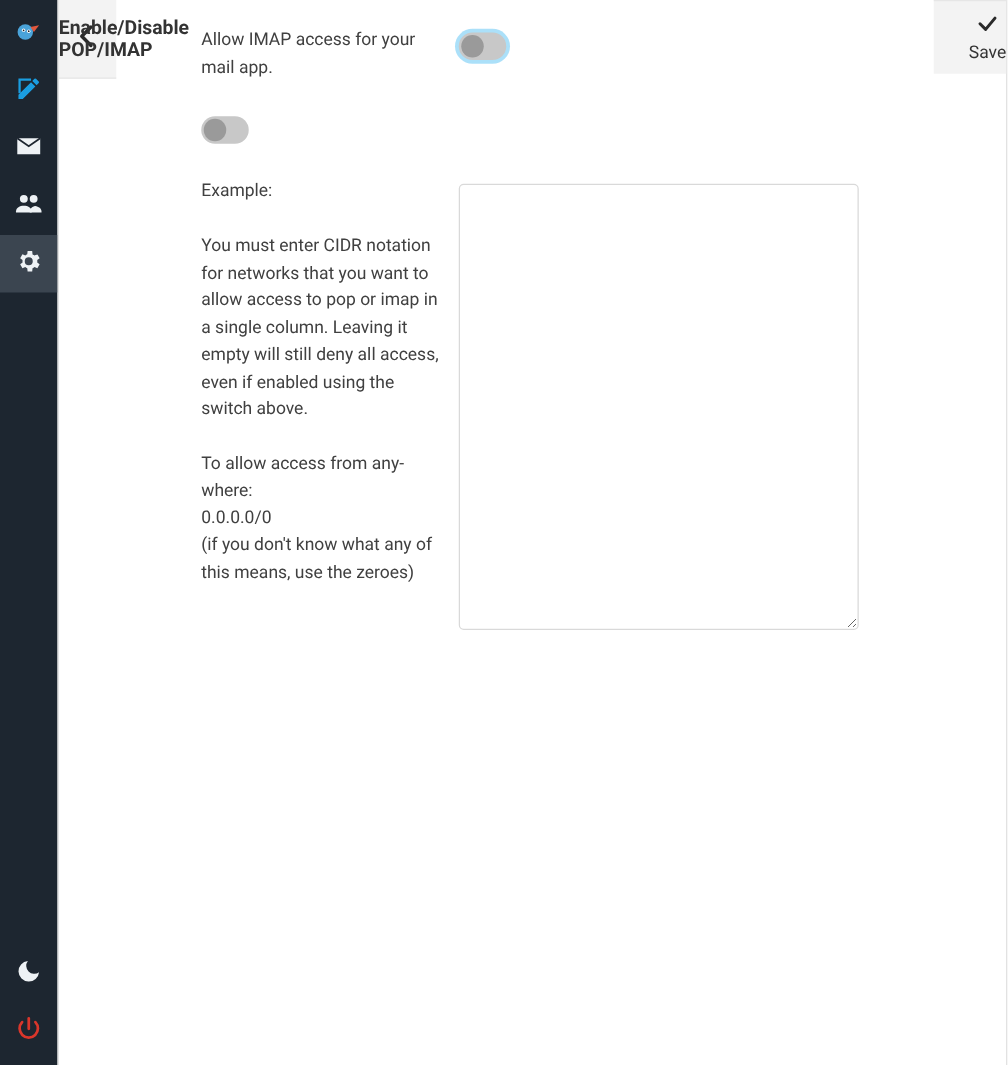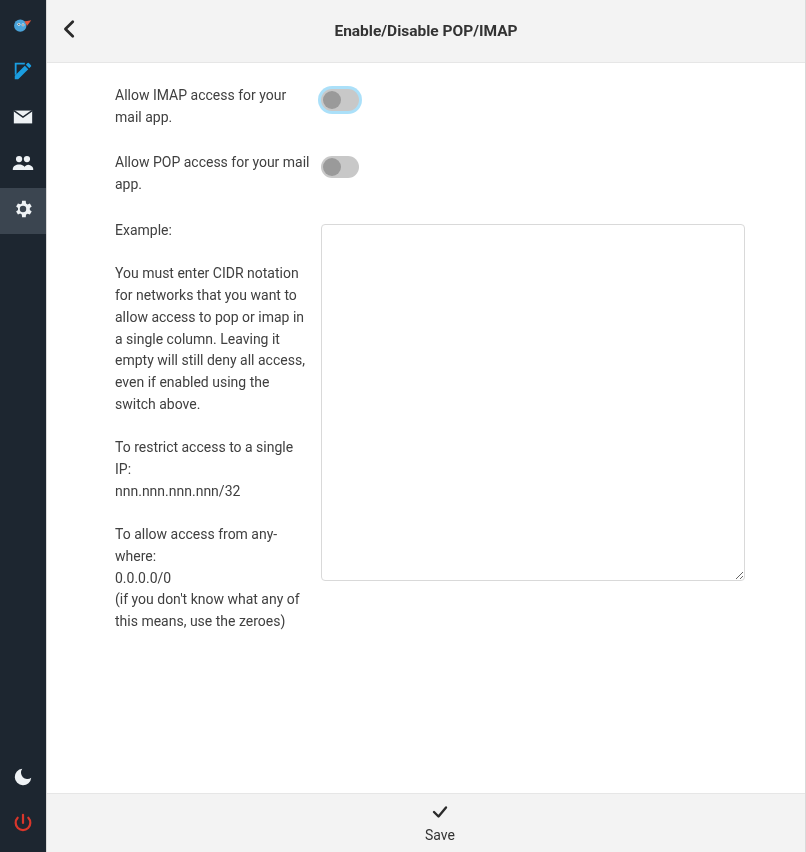--- a/index.html
+++ b/index.html
@@ -35,21 +35,21 @@
   }
   .sidebar-item.active {
     background: #3b4550;
   }
   .sidebar-item svg { width: 22px; height: 22px; }
 
   
   .main {
     flex: 1;
     display: flex;
-    flex-direction: column;
+    flex-direction: row;
     border-left: 1px solid #d9d9d9;
     border-right: 1px solid #d9d9d9;
   }
 
   .header {
     height: 63px;
     background: #f3f3f3;
     display: flex;
     align-items: center;
     border-bottom: 1px solid #e6e6e6;
@@ -242,34 +242,31 @@
       <div class="form-row">
         <div class="form-label">Allow IMAP access for your mail app.</div>
         <div class="form-control">
           <div class="switch focused">
             <div class="knob"></div>
           </div>
         </div>
       </div>
 
       <div class="form-row">
-        <div class="form-label">Allow POP access for your mail app.</div>
         <div class="form-control">
           <div class="switch">
             <div class="knob"></div>
           </div>
         </div>
       </div>
 
       <div class="form-row" style="margin-bottom:0">
         <div class="form-label">
           <p>Example:</p>
           <p>You must enter CIDR notation for networks that you want to allow access to pop or imap in a single column. Leaving it empty will still deny all ac­cess, even if enabled using the switch above.</p>
-          <p style="white-space:pre-line">To restrict access to a single IP:
-nnn.nnn.nnn.nnn/32</p>
           <p style="white-space:pre-line">To allow access from any­where:
 0.0.0.0/0
 (if you don't know what any of this means, use the zeroes)</p>
         </div>
         <div class="form-control">
           <textarea class="cidr" value="" style=""></textarea>
         </div>
       </div>
 
     </div>

